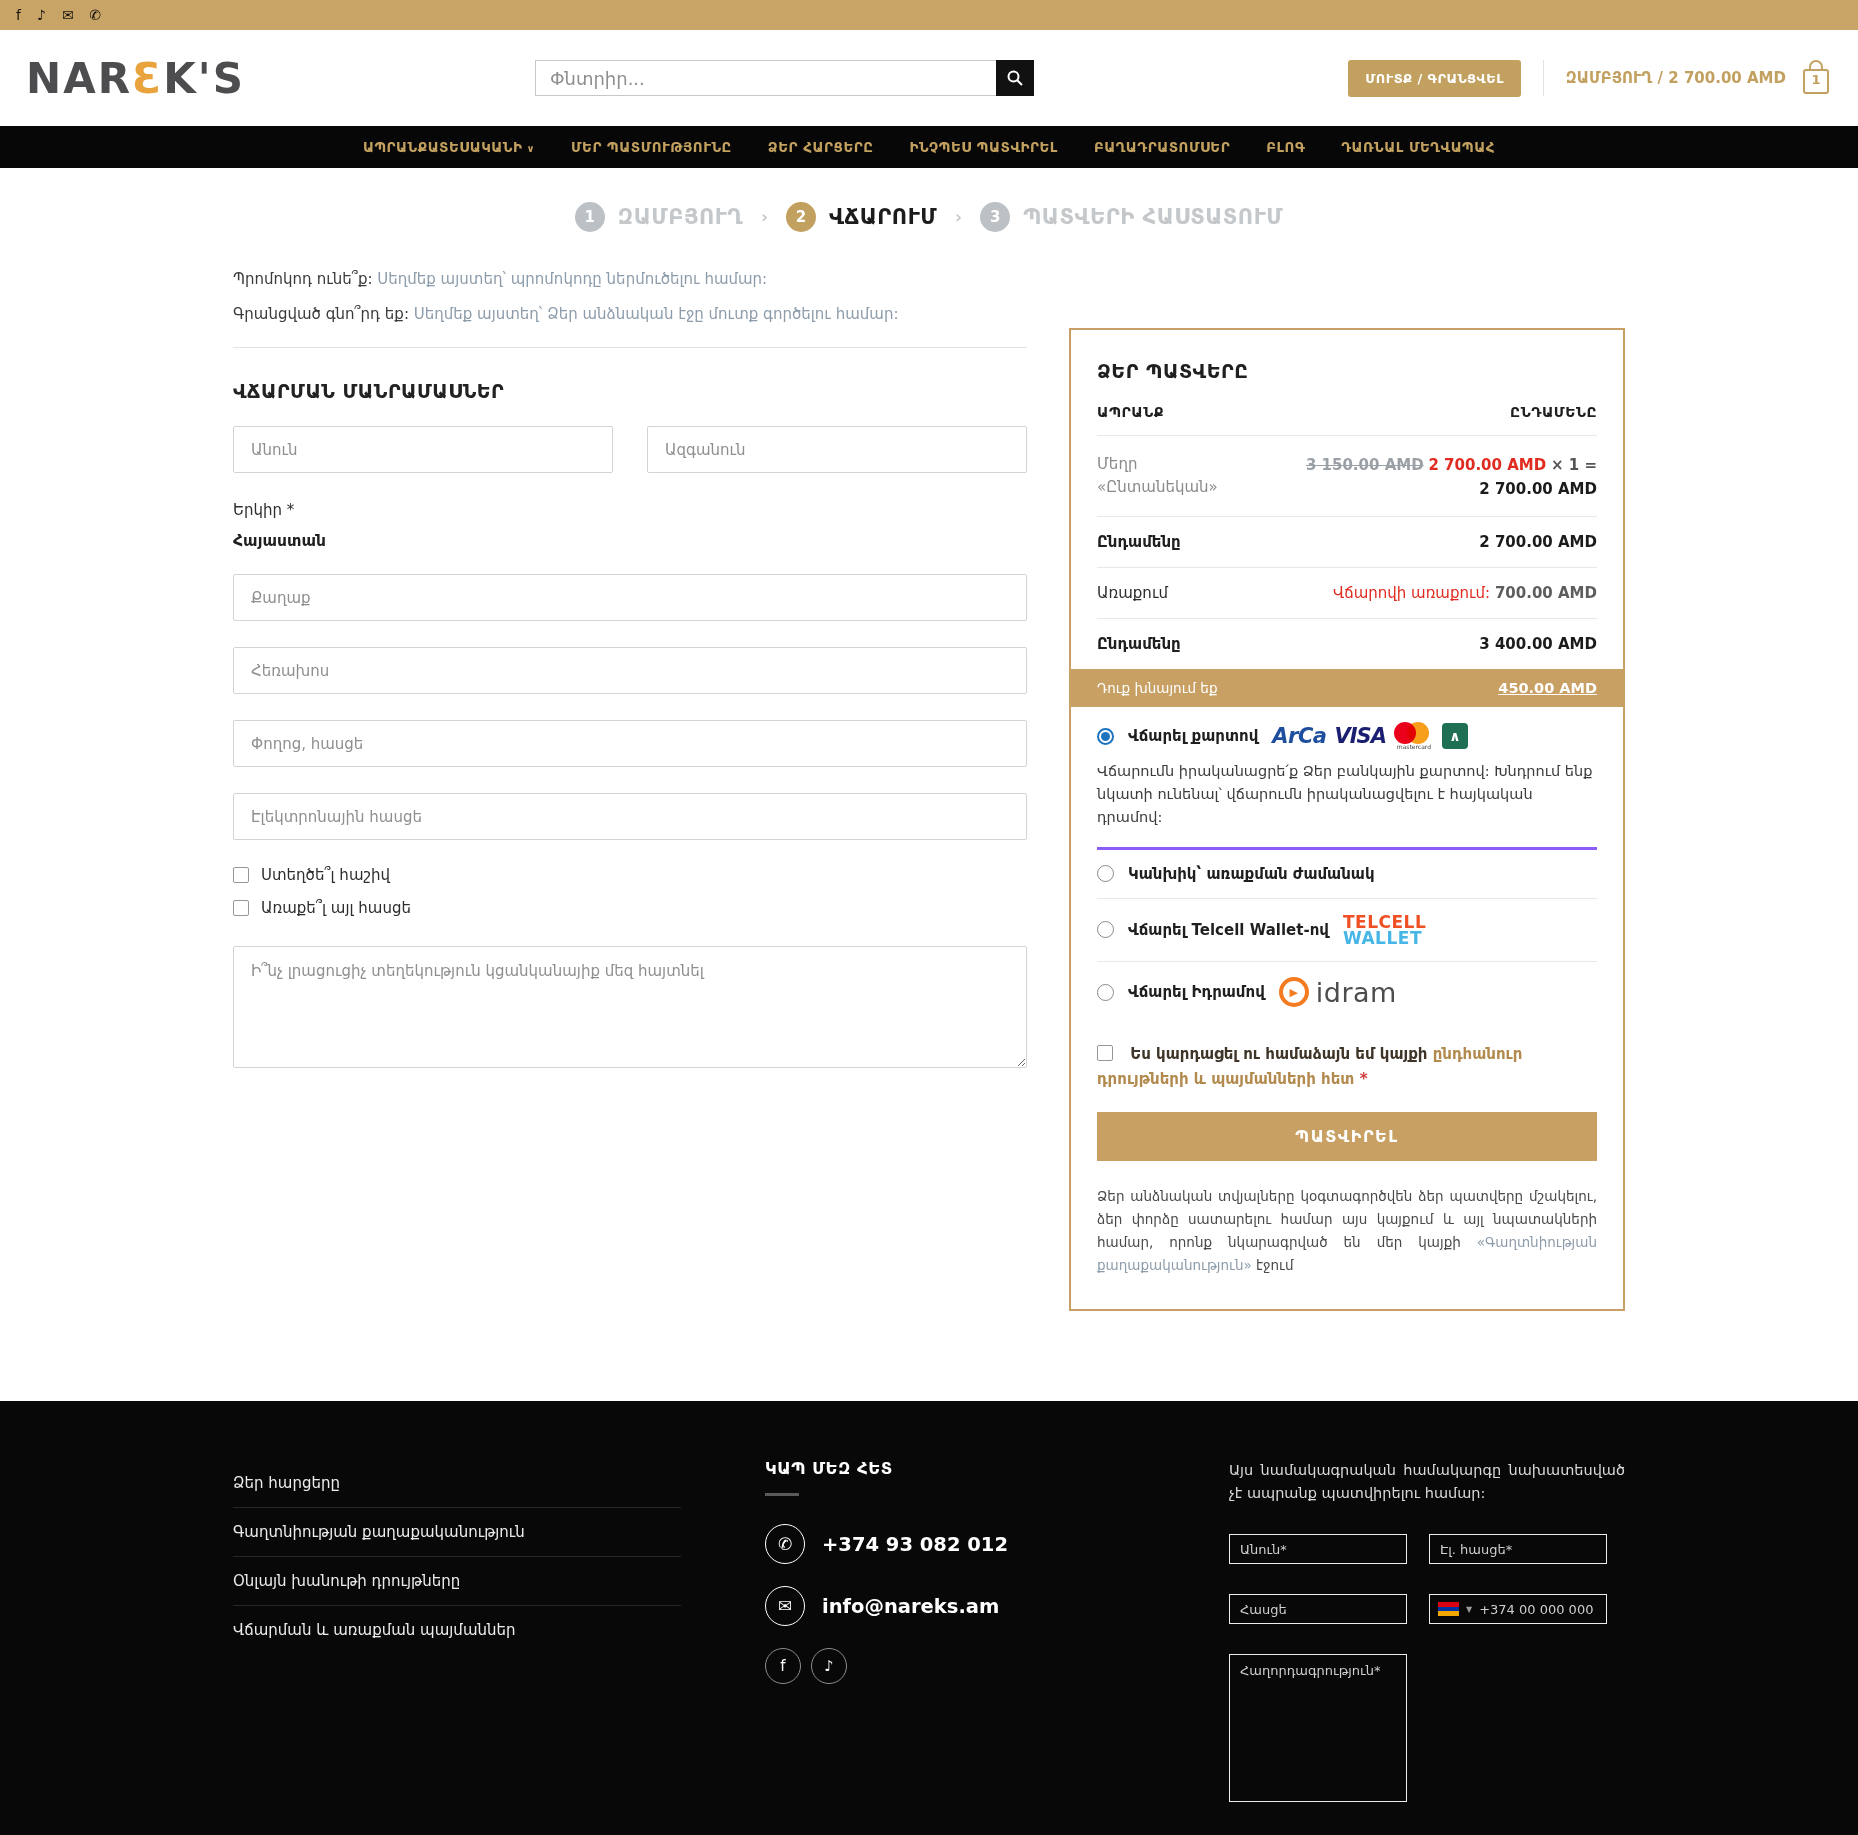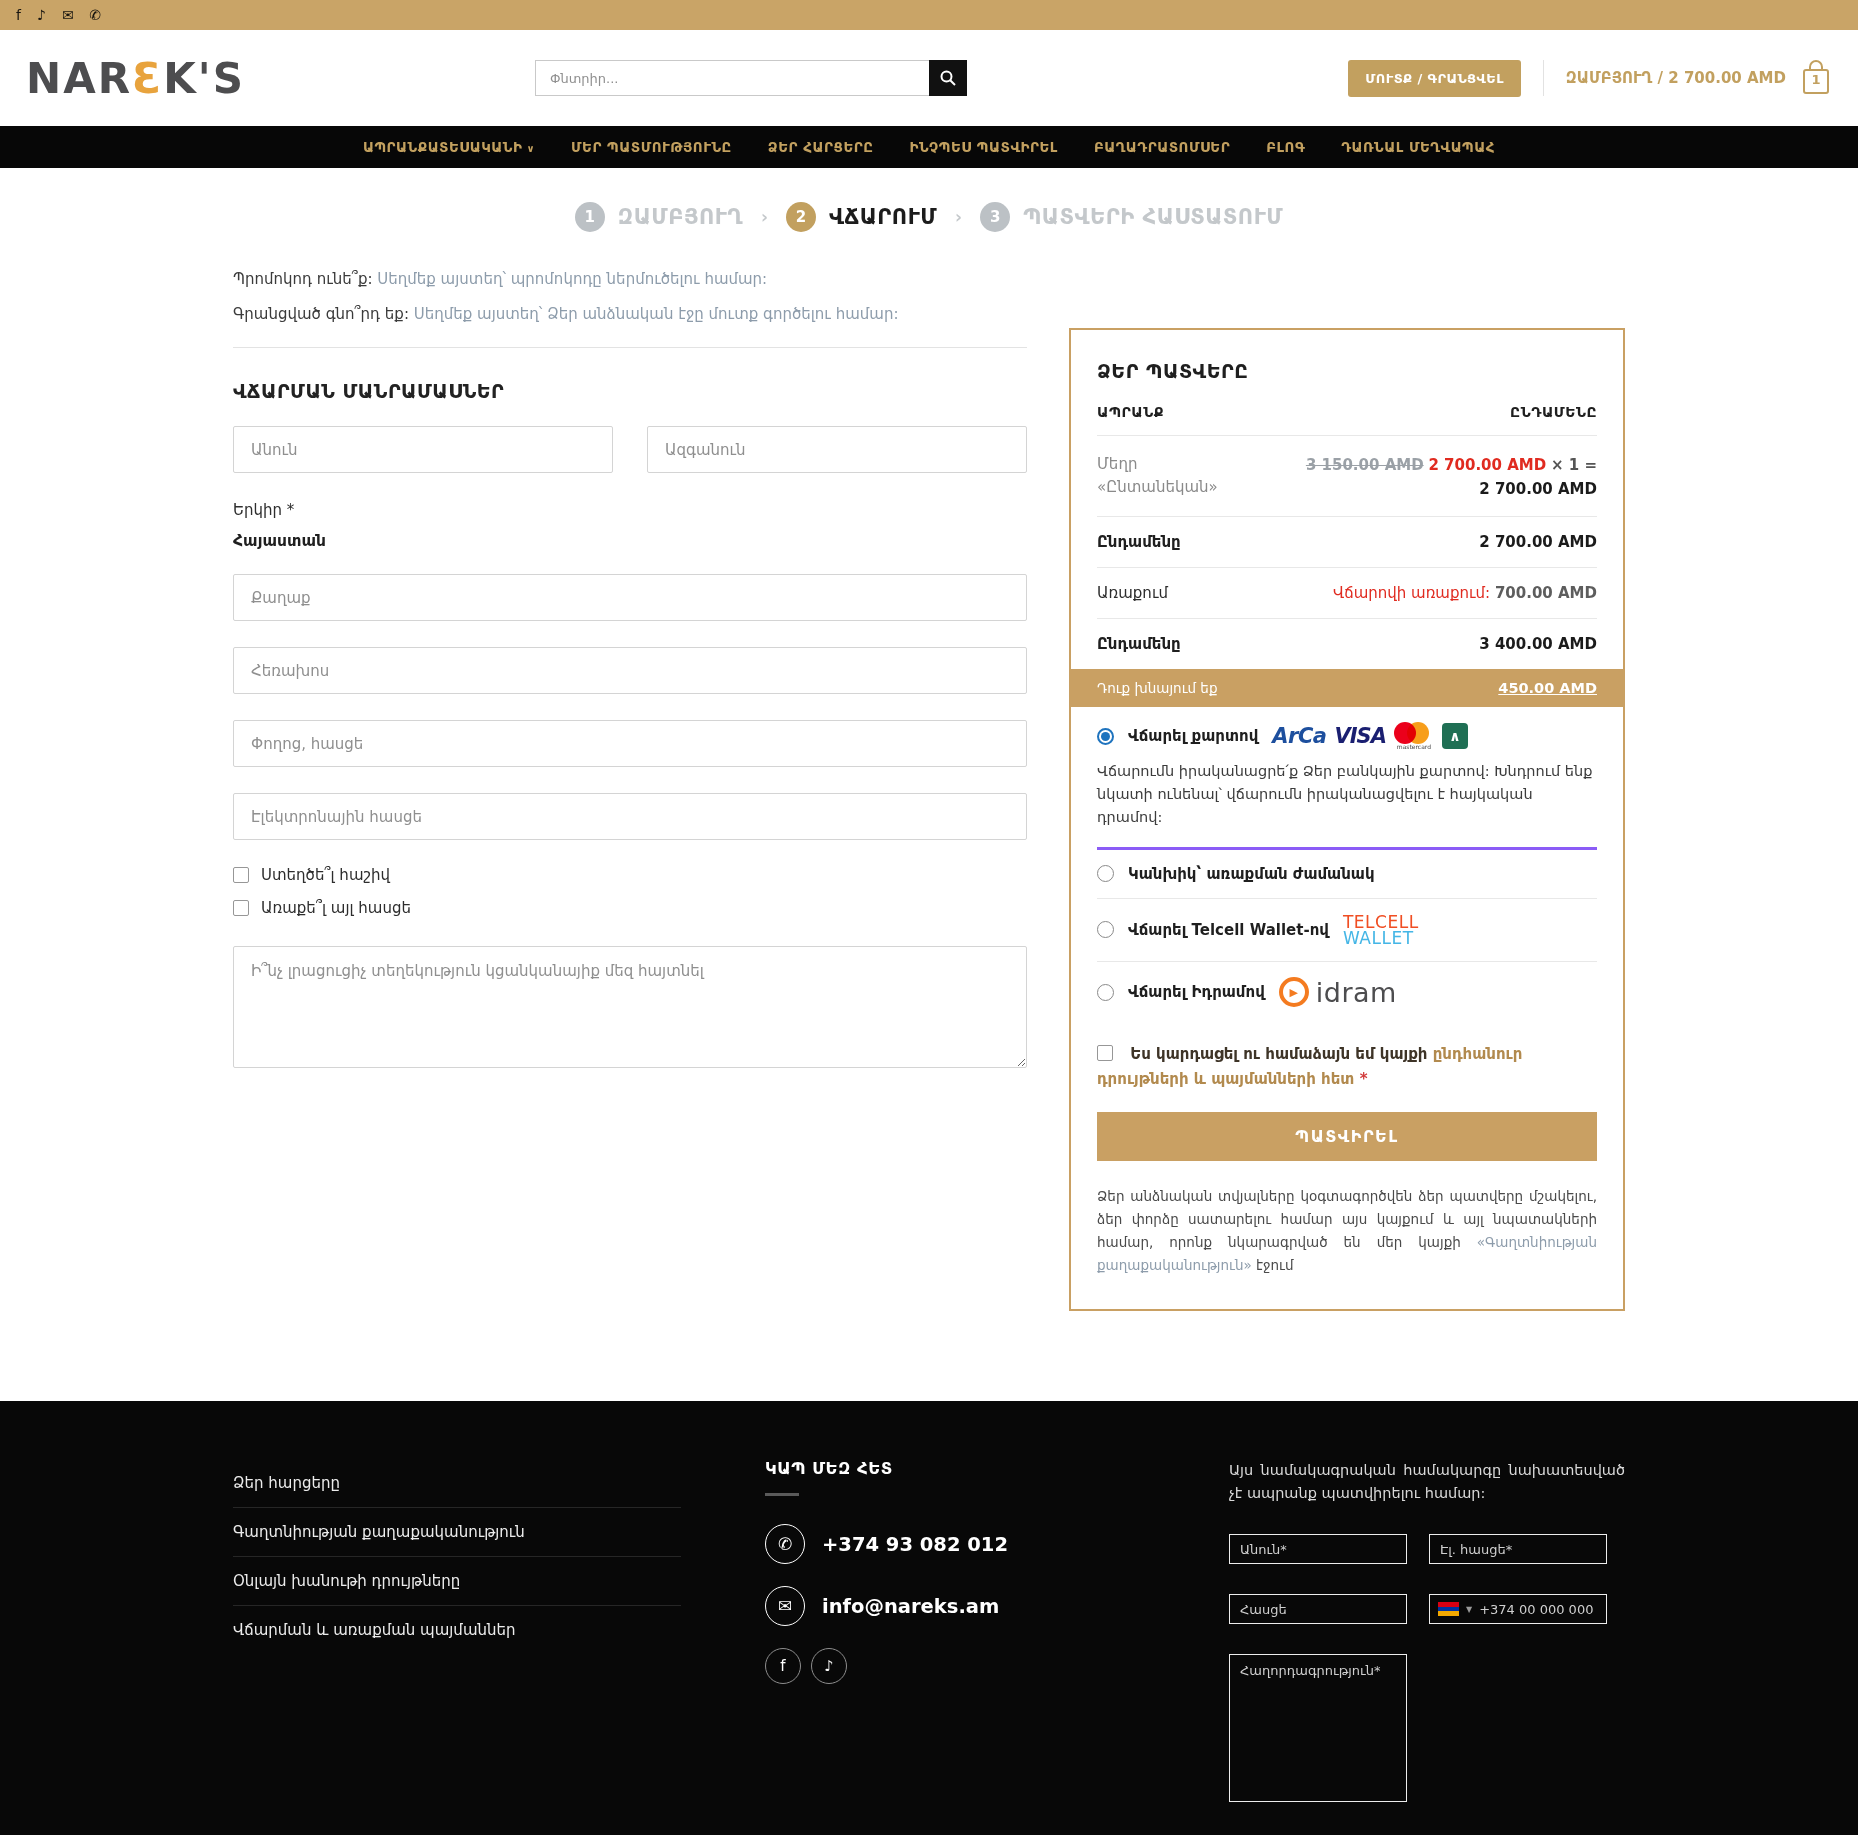--- a/index.html
+++ b/index.html
@@ -11,21 +11,21 @@
 
   
   .topbar { height:30px; background:#c9a467; display:flex; align-items:center; padding-left:16px; gap:16px; }
   .ticon { color:#181510; font-size:14px; line-height:1; cursor:pointer; }
 
   
   .header { height:96px; display:flex; align-items:center; padding:12px 26px; background:#fff; }
   .logo { font-size:42px; font-weight:600; letter-spacing:2px; color:#4d4d4f; white-space:nowrap; }
   .logo .gold { color:#e8a33d; }
   .searchwrap { display:flex; margin-left:290px; }
-  .search-input { width:394px; height:36px; border:1px solid #c9c9c9; border-right:none; padding:0 14px; font-size:13px; color:#a16207; font-family:inherit; outline:none; }
+  .search-input { width:461px; height:36px; border:1px solid #c9c9c9; border-right:none; padding:0 14px; font-size:18px; color:#a16207; font-family:inherit; outline:none; }
   .search-btn { width:38px; height:36px; background:#111; border:none; display:flex; align-items:center; justify-content:center; cursor:pointer; }
   .auth { margin-left:auto; display:flex; align-items:center; }
   .login-btn { background:#c2a05f; color:#fff; font-size:13px; font-weight:bold; letter-spacing:.4px; padding:11px 17px; border-radius:3px; border:none; cursor:pointer; font-family:inherit; }
   .cart { display:flex; align-items:center; gap:14px; margin-left:22px; padding-left:22px; border-left:1px solid #e2e2e2; cursor:pointer; }
   .cart-label { color:#c2a05f; font-weight:bold; font-size:15px; white-space:nowrap; }
   .bag { position:relative; width:32px; height:36px; }
   .bag svg { display:block; }
   .bag .count { position:absolute; left:0; right:0; top:12px; text-align:center; font-size:13px; font-weight:bold; color:#c2a05f; }
 
   
@@ -89,21 +89,21 @@
   
   .logos { display:flex; align-items:center; gap:8px; }
   .arca { font-size:21px; font-weight:bold; font-style:italic; color:#1d4f9e; letter-spacing:-.5px; }
   .visa { font-size:21px; font-weight:bold; font-style:italic; color:#1a1f71; letter-spacing:-1px; }
   .mc { position:relative; width:40px; height:28px; }
   .mc .c1,.mc .c2 { position:absolute; top:0; width:22px; height:22px; border-radius:50%; }
   .mc .c1 { left:0; background:#eb001b; }
   .mc .c2 { left:13px; background:#f79e1b; mix-blend-mode:multiply; }
   .mc .mctxt { position:absolute; bottom:0; left:0; right:0; text-align:center; font-size:6px; color:#444; }
   .greenbadge { width:26px; height:26px; border-radius:4px; background:#1f6f54; color:#fff; display:flex; align-items:center; justify-content:center; font-size:14px; font-weight:bold; }
-  .telcell { line-height:.95; font-weight:normal; font-size:17px; letter-spacing:.5px; }
+  .telcell { line-height:.95; font-weight:bold; font-size:17px; letter-spacing:.5px; }
   .telcell .t1 { color:#f04e23; }
   .telcell .t2 { color:#45b6e6; }
   .idram { display:flex; align-items:center; gap:7px; }
   .idram-ic { width:30px; height:30px; border:4px solid #f47b20; border-radius:50%; display:flex; align-items:center; justify-content:center; color:#f47b20; font-size:11px; }
   .idram-tx { font-size:27px; color:#4d4d4f; letter-spacing:.5px; }
   .agree { font-size:15px; line-height:1.65; margin:19px 0 21px; color:#3e3427; font-weight:bold; }
   .agree .cbox { display:inline-block; vertical-align:-2px; margin-right:12px; }
   .agree .link { color:#b28a4e; }
   .agree .req { color:#d23c3c; }
   .order-btn { width:100%; background:#c9a063; border:none; color:#fff; font-size:16px; font-weight:bold; letter-spacing:1.5px; padding:15px 0; cursor:pointer; font-family:inherit; margin-bottom:24px; }

